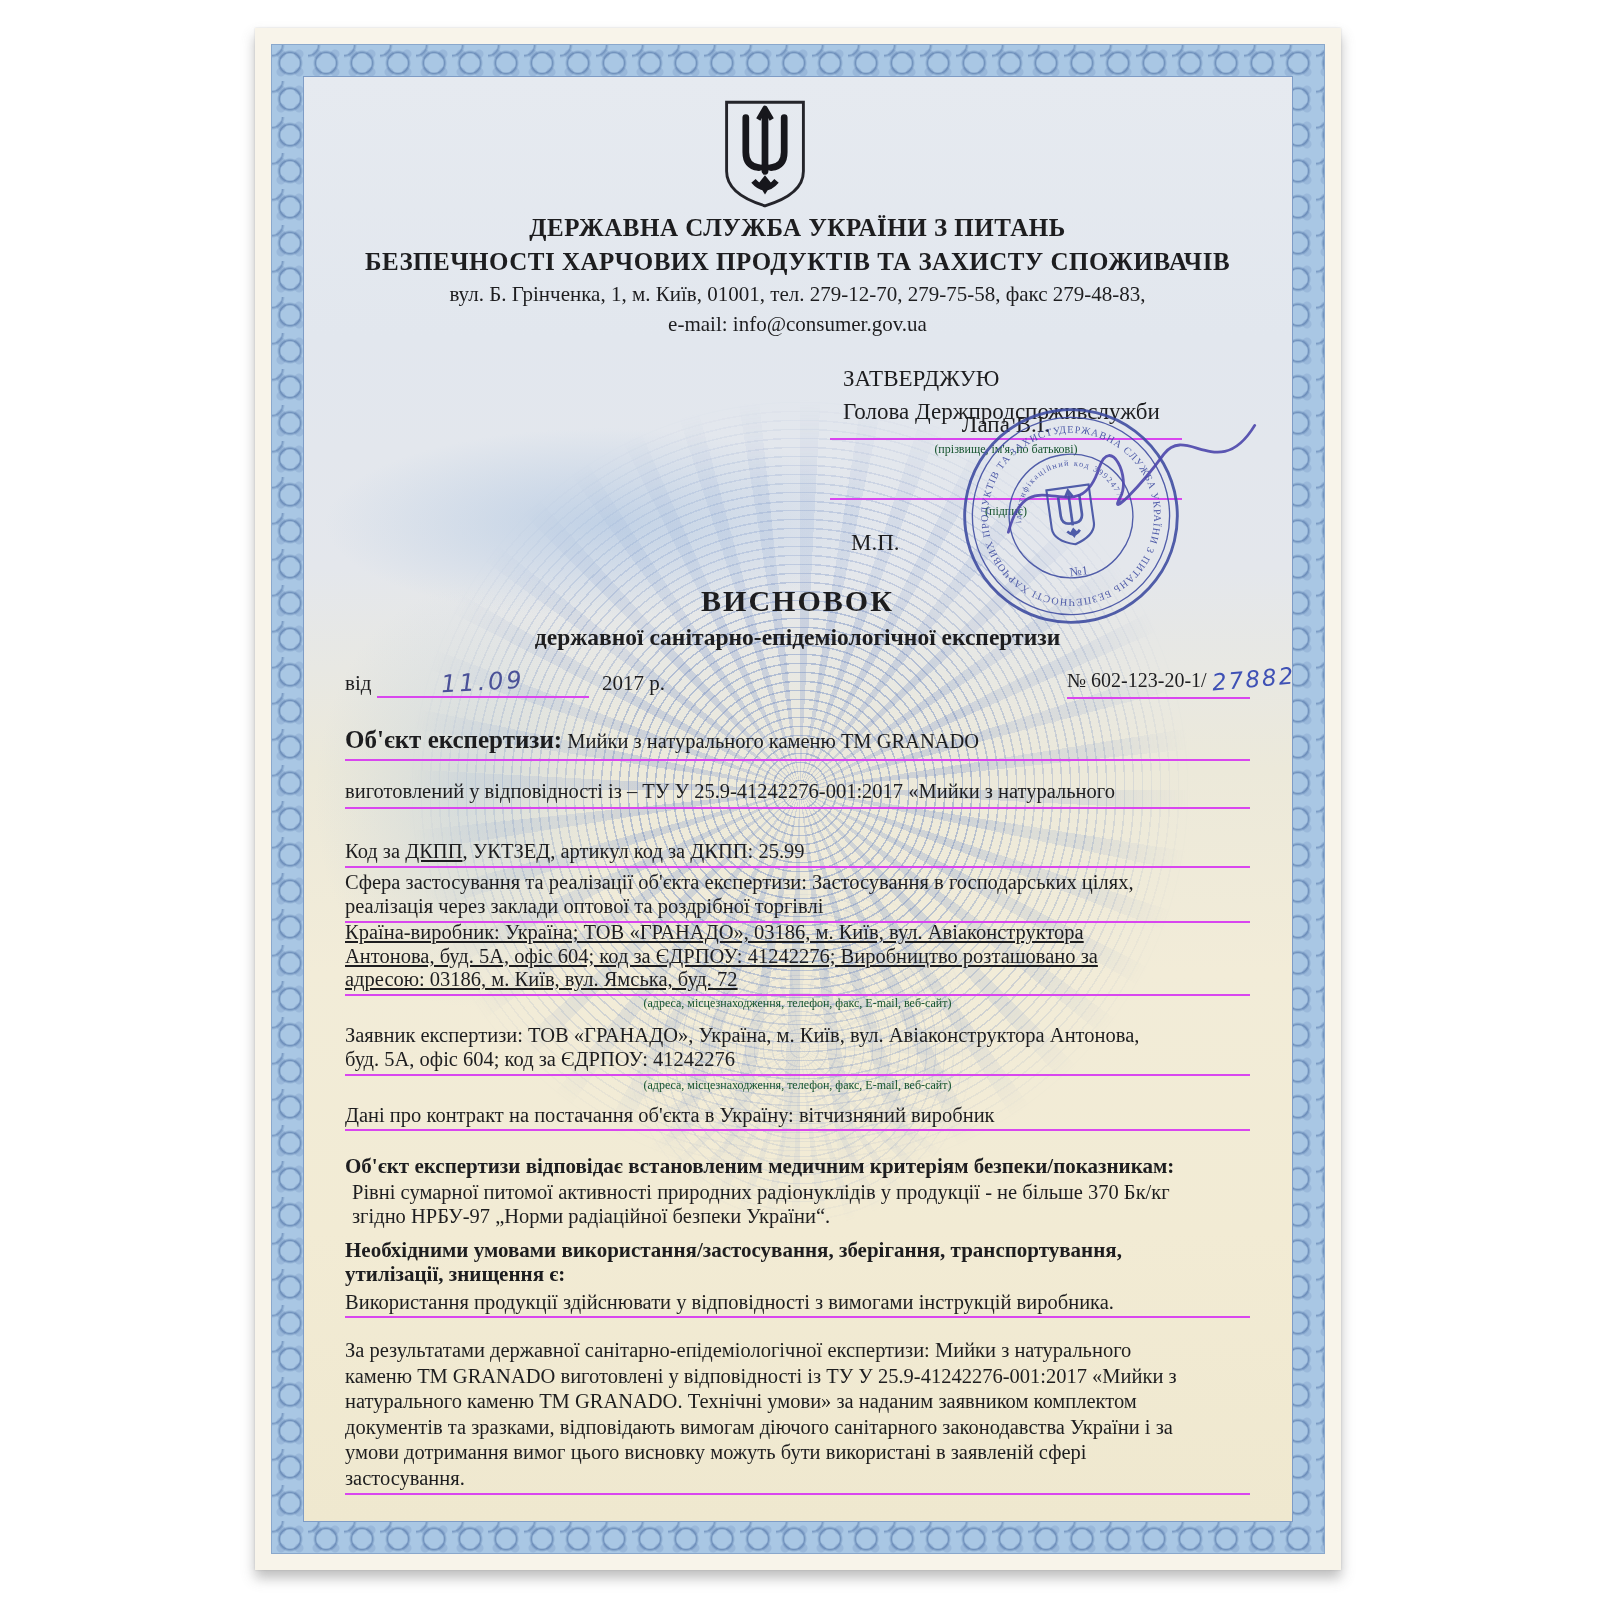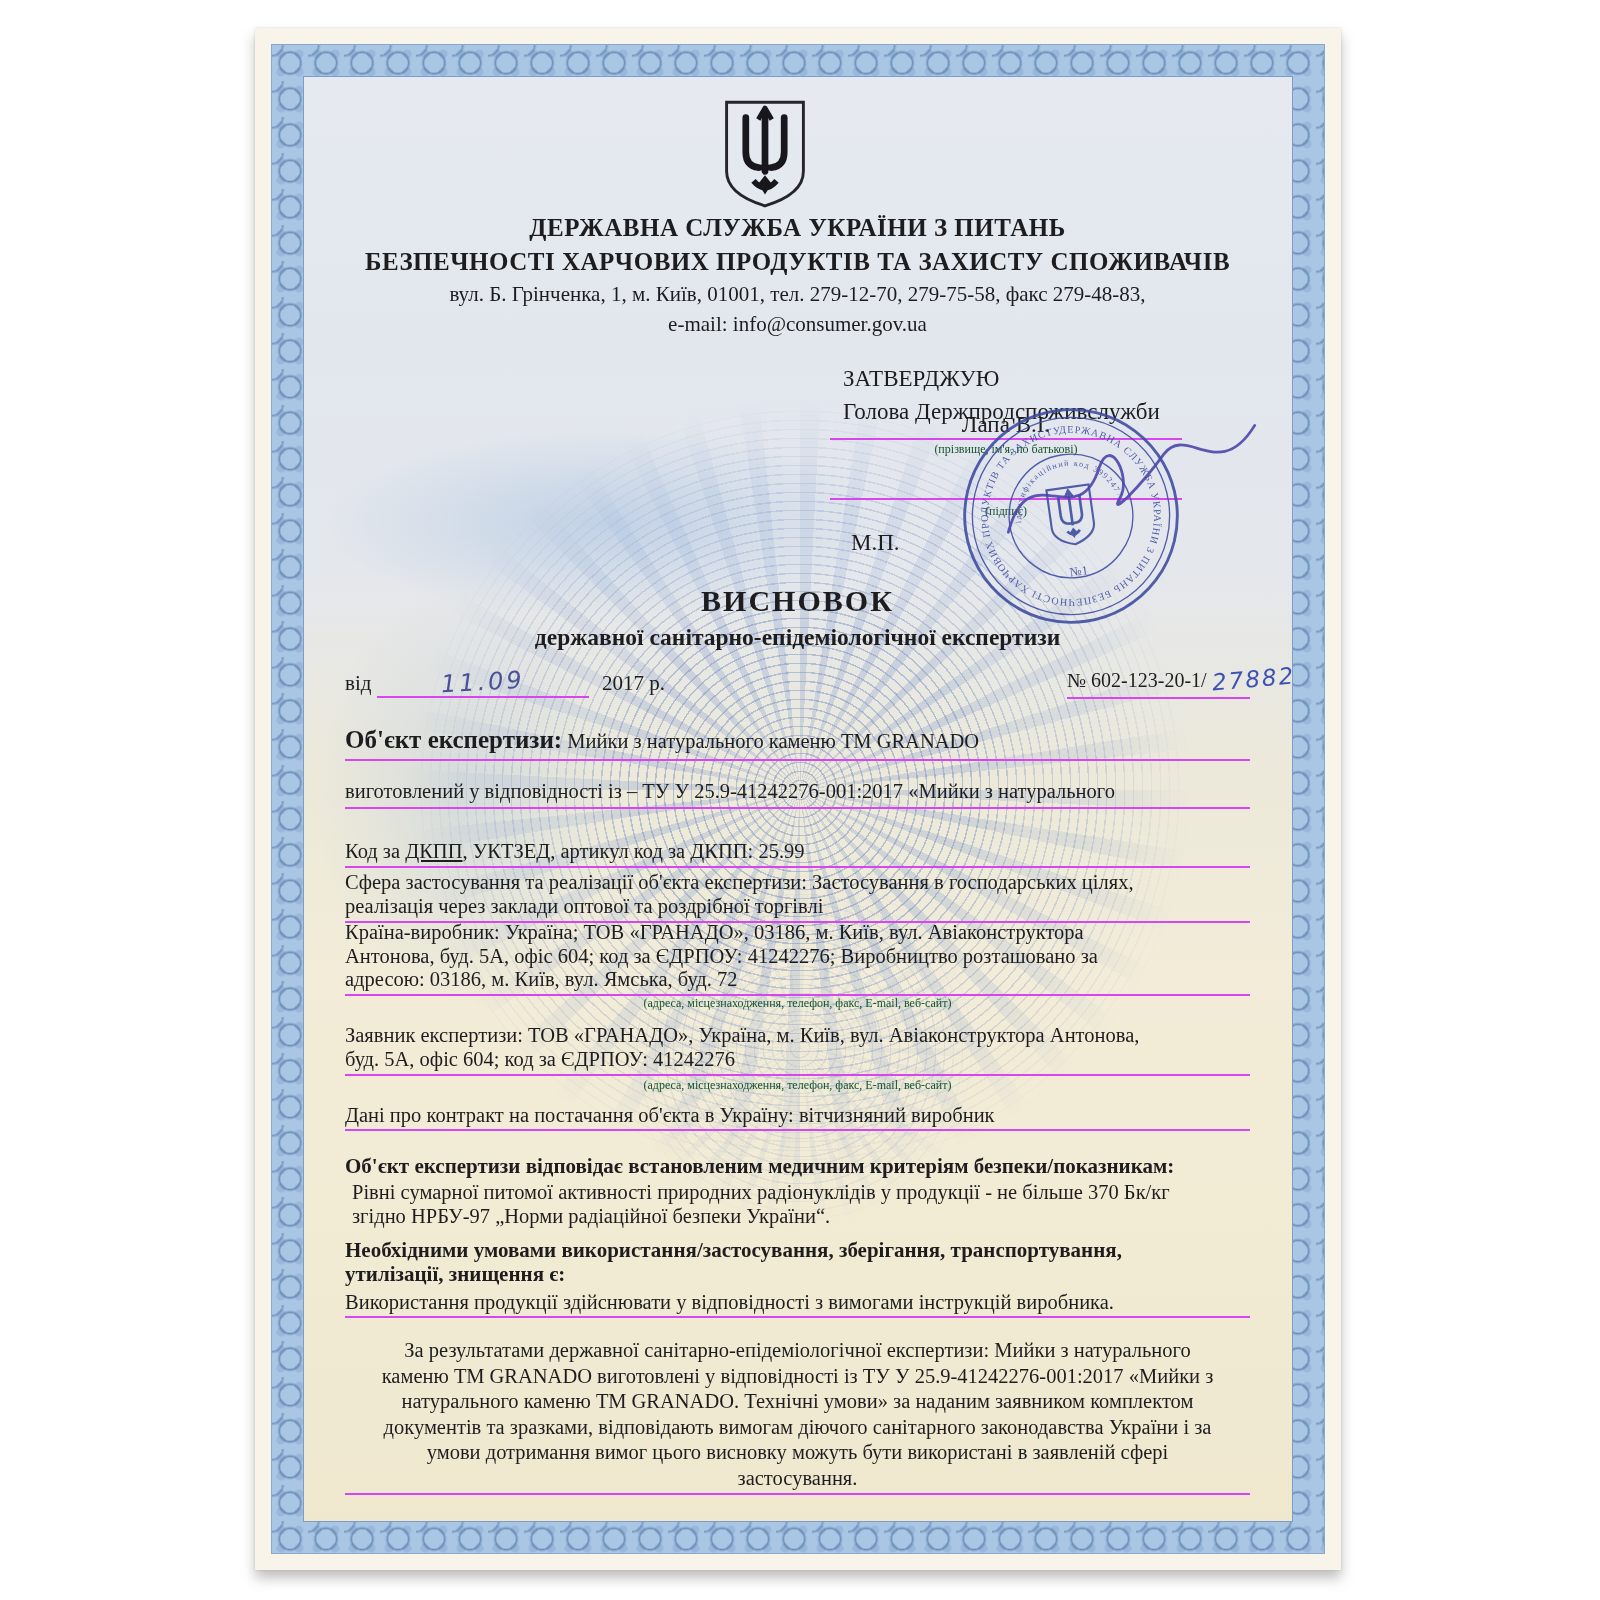--- a/index.html
+++ b/index.html
@@ -146,21 +146,21 @@
 
     <div class="fld rule body-line" style="top:812px;height:26px;">
       <span>Код за </span><span style="text-decoration:underline;">ДКПП</span><span>, УКТЗЕД, артикул  код за ДКПП: 25.99</span>
     </div>
 
     <div class="fld rule body-line" style="top:843px;padding-bottom:3px;">
       <div>Сфера застосування та реалізації об'єкта експертизи:  Застосування в господарських цілях,</div>
       <div>реалізація через заклади оптової та роздрібної торгівлі</div>
     </div>
 
-    <div class="fld rule body-line" style="top:893px;padding-bottom:2px;">
+    <div class="fld rule body-line" style="top:893px;padding-bottom:2px;text-decoration:underline;">
       <div>Країна-виробник:  Україна; ТОВ «ГРАНАДО», 03186, м. Київ, вул.  Авіаконструктора</div>
       <div>Антонова, буд. 5А, офіс 604; код за ЄДРПОУ: 41242276; Виробництво розташовано за</div>
       <div>адресою: 03186,  м. Київ, вул.  Ямська, буд. 72</div>
     </div>
     <div class="fld cap" style="top:968px;">(адреса, місцезнаходження, телефон, факс, E-mail, веб-сайт)</div>
 
     <div class="fld rule body-line" style="top:996px;padding-bottom:3px;">
       <div>Заявник експертизи:  ТОВ «ГРАНАДО», Україна, м. Київ, вул.  Авіаконструктора Антонова,</div>
       <div>буд. 5А, офіс 604; код за ЄДРПОУ: 41242276</div>
     </div>
@@ -173,21 +173,21 @@
       <div>Рівні сумарної питомої активності природних радіонуклідів у продукції - не більше 370 Бк/кг</div>
       <div>згідно НРБУ-97 „Норми радіаційної безпеки України“.</div>
     </div>
 
     <div class="fld b" style="top:1210px;font-size:21px;line-height:24px;">
       <div>Необхідними умовами використання/застосування, зберігання, транспортування,</div>
       <div>утилізації, знищення є:</div>
     </div>
     <div class="fld rule body-line" style="top:1263px;height:25px;">Використання продукції здійснювати у відповідності з вимогами інструкцій виробника.</div>
 
-    <div class="fld rule" style="top:1310px;font-size:20.5px;line-height:25.5px;padding-bottom:2px;text-align:center;">
+    <div class="fld rule" style="top:1310px;font-size:20.5px;line-height:25.5px;padding-bottom:2px;">
       <div>За результатами державної санітарно-епідеміологічної експертизи:  Мийки з натурального</div>
       <div>каменю ТМ GRANADO виготовлені у відповідності із  ТУ У 25.9-41242276-001:2017 «Мийки з</div>
       <div>натурального каменю ТМ GRANADO. Технічні умови»  за наданим заявником комплектом</div>
       <div>документів та зразками, відповідають вимогам діючого санітарного законодавства України і за</div>
       <div>умови дотримання вимог цього висновку можуть бути використані в заявленій сфері</div>
       <div>застосування.</div>
     </div>
   </div>
 </div>
 

